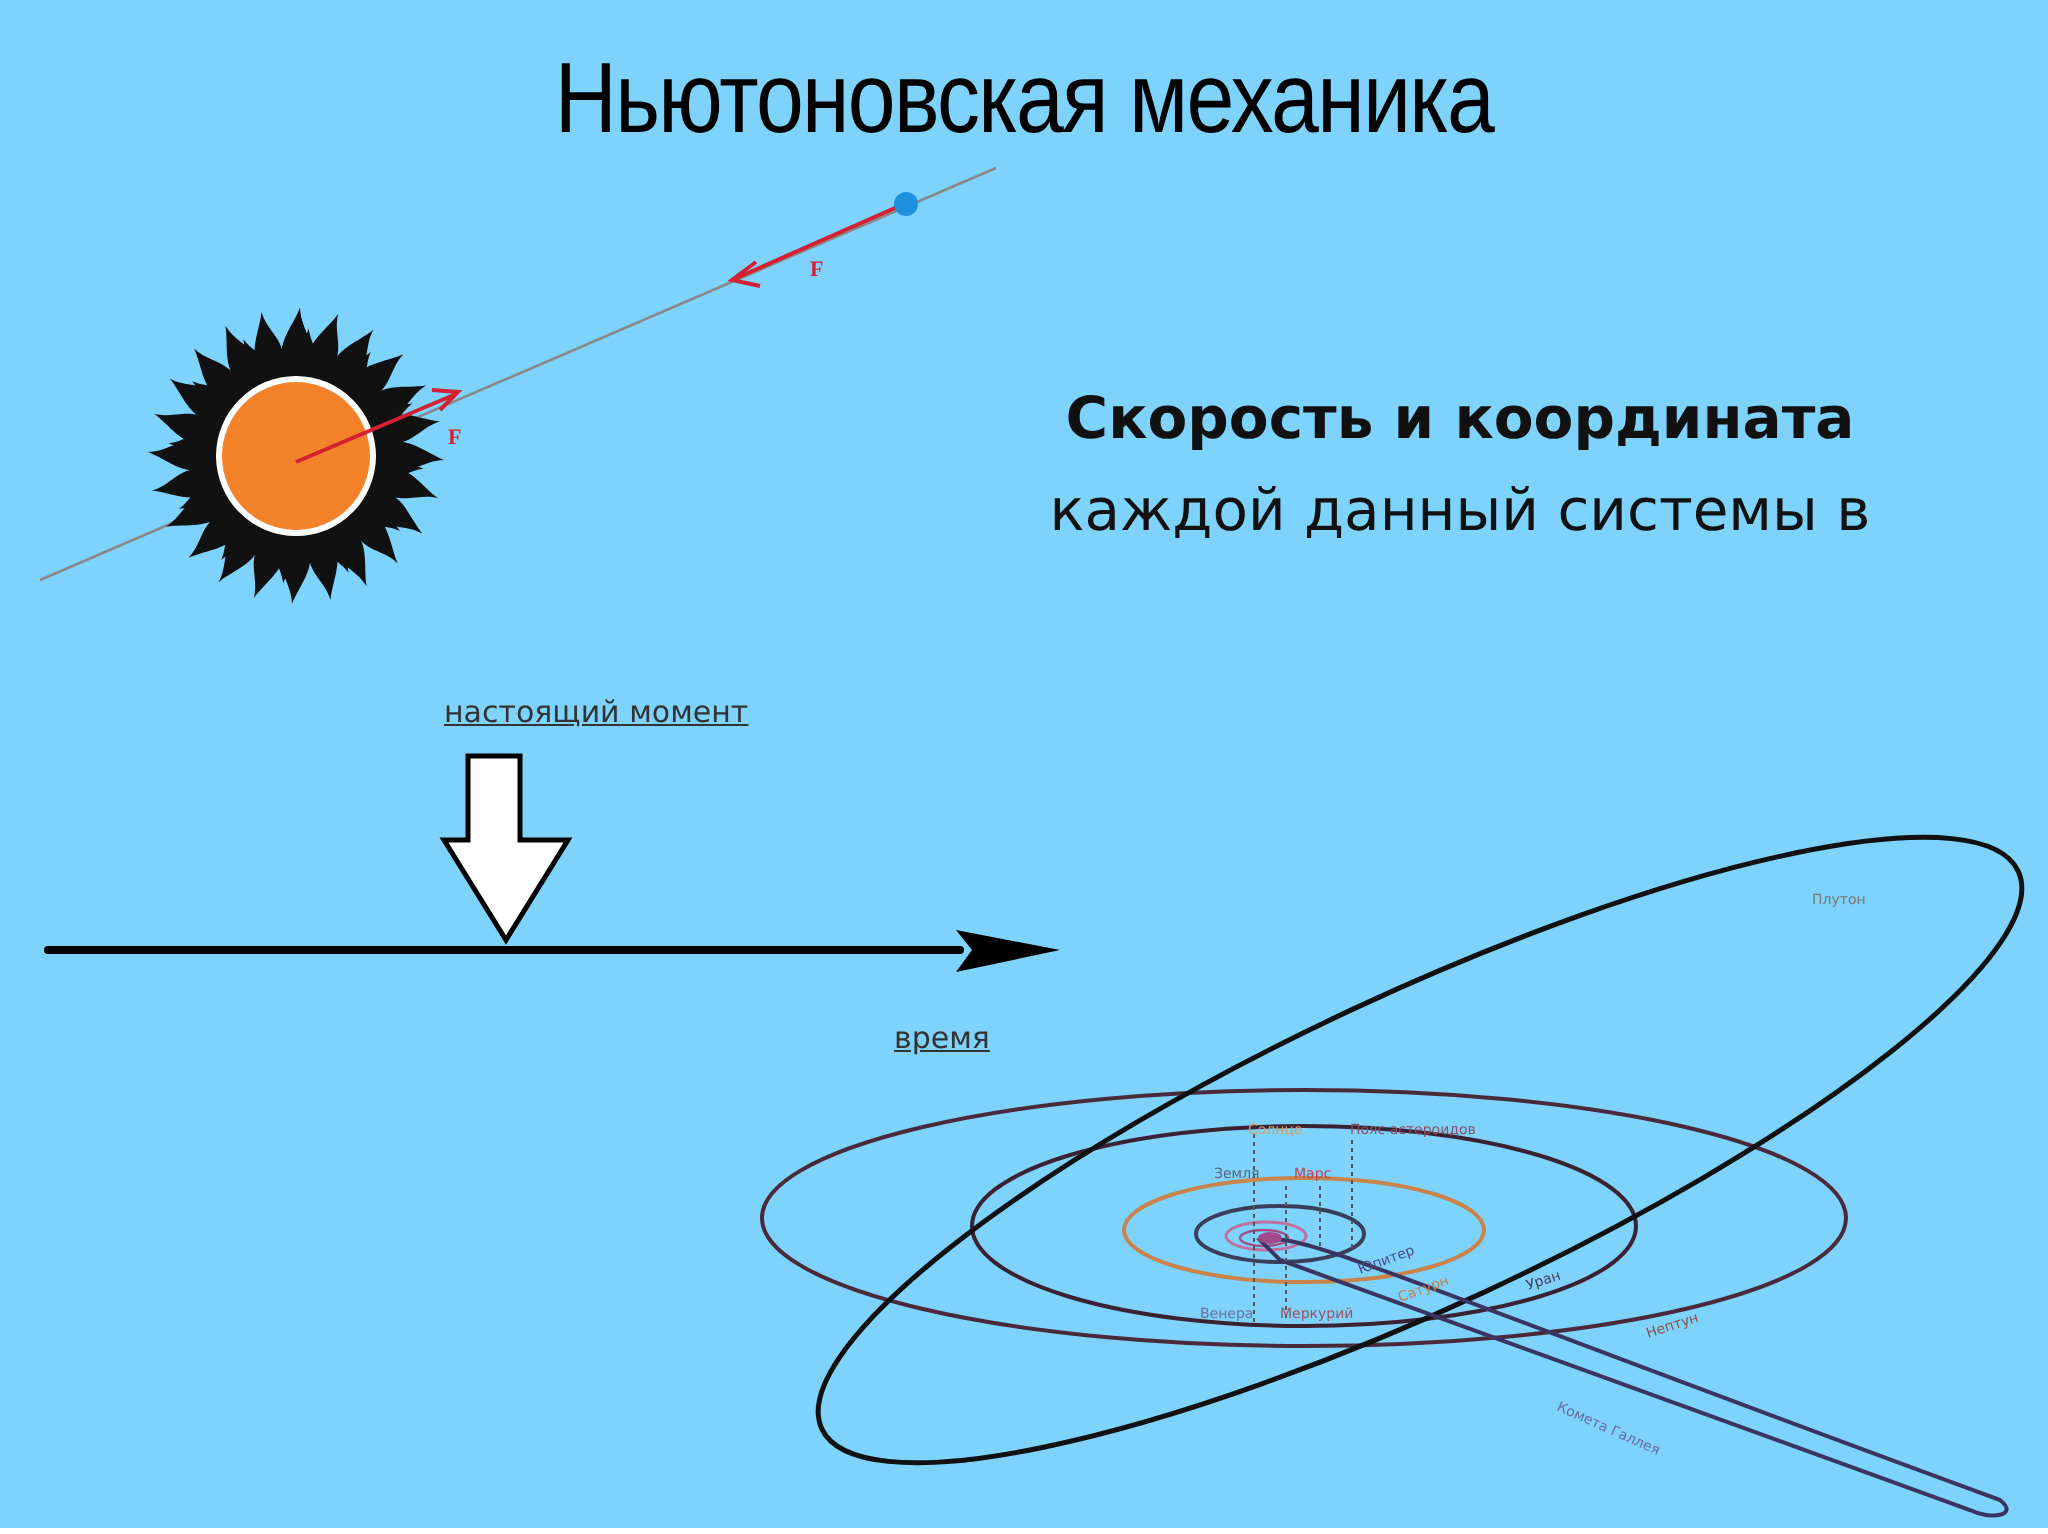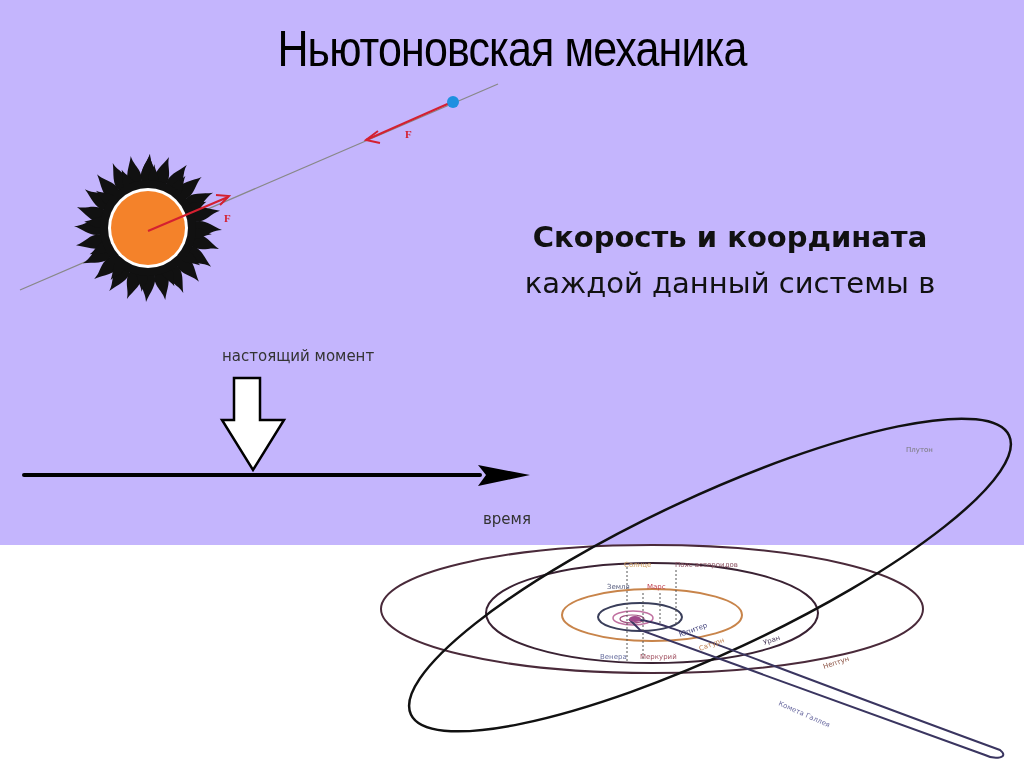--- a/index.html
+++ b/index.html
@@ -1,29 +1,29 @@
 <!DOCTYPE html>
 <html><head>
   <meta charset="utf-8">
   <style>
     html, body { margin: 0; padding: 0; background: #ffffff; }
     body { width: 1024px; height: 767px; position: relative; overflow: hidden;
            font-family: "Liberation Sans", "DejaVu Sans", sans-serif; color: #000; }
-    .slide { position: absolute; left: 0; top: 0; width: 1024px; height: 545px; background: #c4b5fd; }
+    .slide { position: absolute; left: 0; top: 0; width: 1024px; height: 764px; background: #7dd3fc; }
     .title { position: absolute; left: 0; top: 14px; width: 1024px; text-align: center;
              font-family: "Liberation Sans Narrow", "Liberation Sans", "DejaVu Sans Condensed", sans-serif;
              font-size: 50px; line-height: 70px; letter-spacing: -1px; transform: scaleX(0.86);
              transform-origin: 512px 0; }
     .desc { position: absolute; left: 480px; top: 186px; width: 500px; text-align: center;
             font-family: "DejaVu Sans", "Liberation Sans", sans-serif; font-size: 29px; line-height: 46px; color: #111; }
-    .desc .bold { font-weight: bold; display: block; margin-top: 28px; }
+    .desc .bold { font-weight: bold; display: block; }
     .desc .line { display: block; }
-    .lbl { position: absolute; font-family: "DejaVu Sans", "Liberation Sans", sans-serif; color: #333; }
+    .lbl { position: absolute; font-family: "DejaVu Sans", "Liberation Sans", sans-serif; color: #333; text-decoration: underline; }
     .lbl-now { left: 222px; top: 347px; font-size: 15px; }
-    .lbl-time { left: 447px; top: 510px; font-size: 15px; margin-left: 36px; }
+    .lbl-time { left: 447px; top: 510px; font-size: 15px; }
     svg { position: absolute; left: 0; top: 0; }
     .tiny { font-family: "DejaVu Sans", "Liberation Sans", sans-serif; font-size: 7px; }
   </style>
 </head>
 <body>
 
 <div class="slide">
 
   <div class="title">Ньютоновская механика</div>
 

